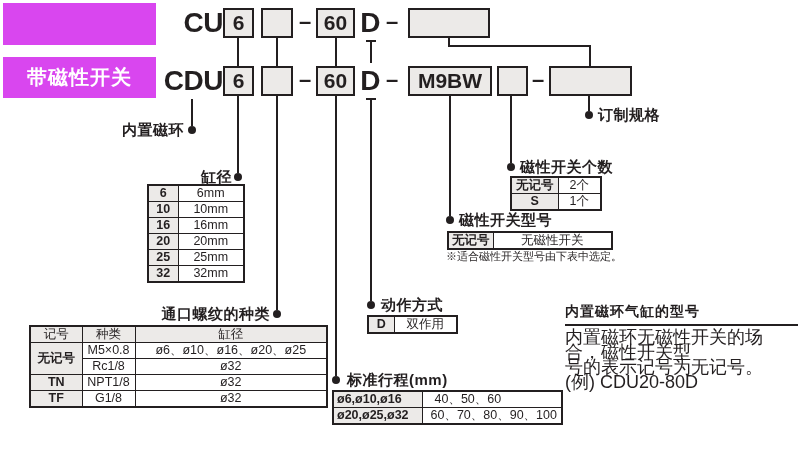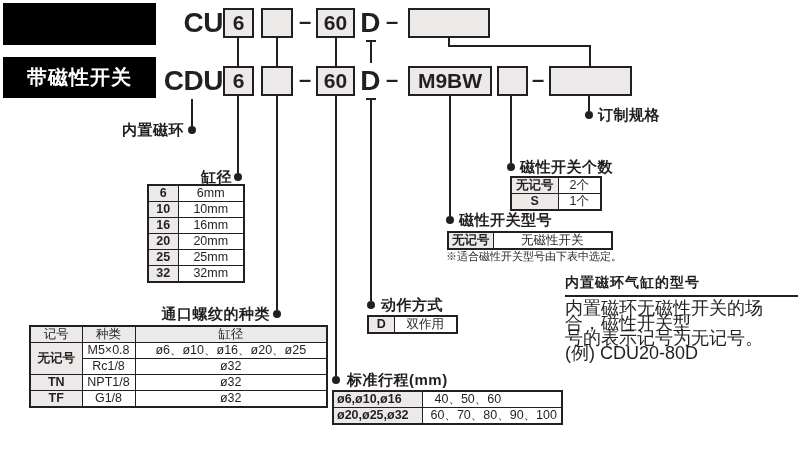--- a/index.html
+++ b/index.html
@@ -1,37 +1,37 @@
 <!DOCTYPE html>
 <html><head>
 <meta charset="utf-8">
 <style>
   html,body { margin:0; padding:0; background:#fff; }
   .canvas {
     position:relative; width:800px; height:459px; background:#ffffff;
     font-family:"Liberation Sans", sans-serif; color:#231f20; overflow:hidden;
   }
-  .darkbox { position:absolute; background:#000000; }
+  .darkbox { position:absolute; background:#d946ef; }
   .hdr-label { color:#ffffff; font-weight:bold; font-size:20px; text-align:center; letter-spacing:1px; }
   .prefix { position:absolute; font-weight:bold; font-size:28px; line-height:30px; letter-spacing:-0.5px; white-space:nowrap; }
   .mbox {
     position:absolute; box-sizing:border-box; height:30px; border:2px solid #231f20;
     background:#eceae8; text-align:center; font-weight:bold; font-size:21px; line-height:26px;
   }
   .dash { position:absolute; width:16px; height:30px; font-weight:bold; font-size:22px; line-height:28px; text-align:center; }
   .vline, .hline { position:absolute; background:#231f20; }
   .bullet { position:absolute; width:8px; height:8px; border-radius:50%; background:#231f20; }
   .lbl { position:absolute; font-weight:bold; font-size:15px; line-height:16px; white-space:nowrap; letter-spacing:0.5px; }
   .tbl { position:absolute; border-collapse:collapse; table-layout:fixed; border:2px solid #231f20; background:#ffffff; }
   .tbl td { border:1px solid #231f20; height:15px; padding:0 3px; text-align:center; font-size:12.5px; line-height:1.05; white-space:nowrap; overflow:hidden; }
   .g { background:#eceae8; }
   .b { font-weight:bold; }
   .ta-l { text-align:left !important; }
   .note { position:absolute; font-size:11px; line-height:12px; white-space:nowrap; }
-  .side { position:absolute; left:565px; top:274px; width:233px; }
+  .side { position:absolute; left:565px; top:303px; width:233px; }
   .side-title { font-size:14px; font-weight:bold; letter-spacing:1px; padding-bottom:3px; border-bottom:2px solid #231f20; }
   .side-body { margin-top:4px; font-size:18px; line-height:15px; }
 </style>
 </head>
 <body>
 
 <div class="canvas">
 
   <div class="darkbox" style="left:3px;top:3px;width:153px;height:42px"><span></span></div>
   <div class="darkbox hdr-label" style="left:3px;top:57px;width:153px;height:41px;line-height:41px"><span>带磁性开关</span></div>

